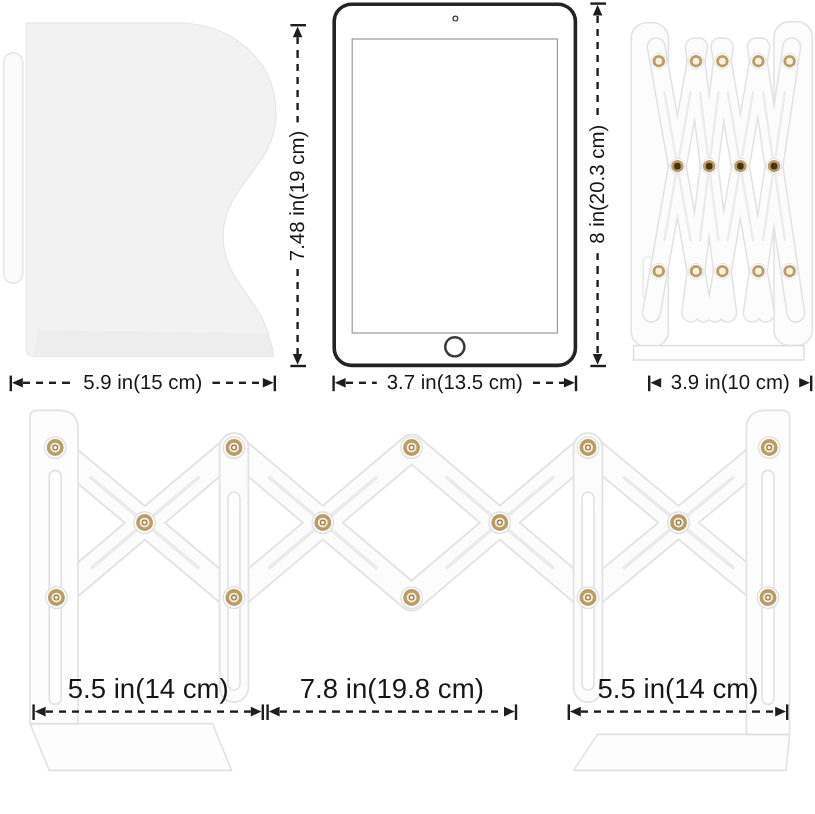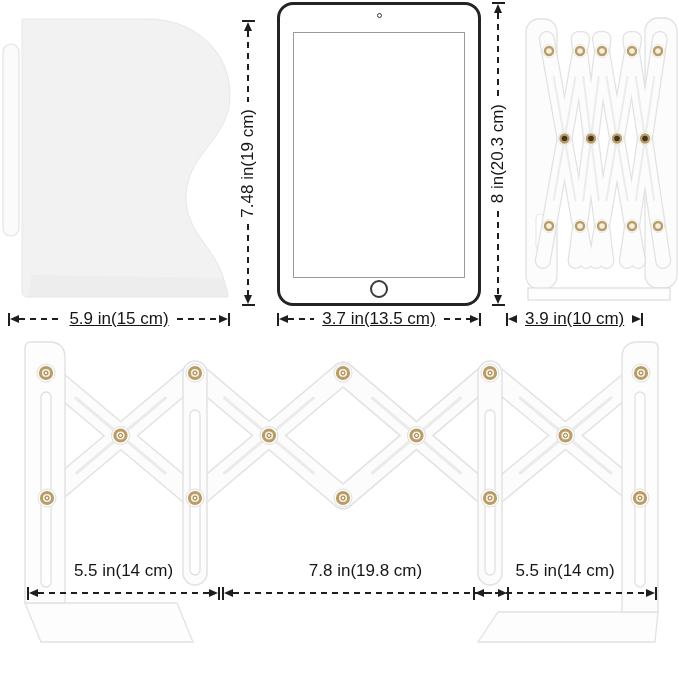--- a/index.html
+++ b/index.html
@@ -2,34 +2,34 @@
 <html><head>
 <meta charset="utf-8">
 <style>
   html,body{margin:0;padding:0;background:#fff;}
   .canvas{
     position:relative;width:679px;height:678px;background:#ffffff;overflow:hidden;
     font-family:"Liberation Sans",sans-serif;color:#161616;
   }
   .abs{position:absolute;}
   
-  .hdim{position:absolute;display:flex;align-items:center;height:18px;text-decoration:underline;}
+  .hdim{position:absolute;display:flex;align-items:center;height:18px;}
   .vdim{position:absolute;display:flex;flex-direction:column;align-items:center;width:20px;}
   .grow{flex:1 1 auto;}
   .dash-h{height:2px;background-image:repeating-linear-gradient(to right,#1e1e1e 0,#1e1e1e 6px,transparent 6px,transparent 11px);}
   .dash-v{width:2px;background-image:repeating-linear-gradient(to bottom,#1e1e1e 0,#1e1e1e 6px,transparent 6px,transparent 11px);}
   .tick-v{width:2px;height:13px;background:#1e1e1e;flex:0 0 auto;}
   .tick-h{height:2px;width:13px;background:#1e1e1e;flex:0 0 auto;}
   .arr{width:0;height:0;flex:0 0 auto;}
   .arr-l{border-top:4.5px solid transparent;border-bottom:4.5px solid transparent;border-right:9px solid #1e1e1e;}
   .arr-r{border-top:4.5px solid transparent;border-bottom:4.5px solid transparent;border-left:9px solid #1e1e1e;}
   .arr-u{border-left:4.5px solid transparent;border-right:4.5px solid transparent;border-bottom:9px solid #1e1e1e;}
   .arr-d{border-left:4.5px solid transparent;border-right:4.5px solid transparent;border-top:9px solid #1e1e1e;}
   .dim-label{padding:0 8px;font-size:17px;white-space:nowrap;line-height:18px;}
-  .dim-label-above{position:absolute;left:50%;top:-23px;transform:translateX(-50%);font-size:17px;white-space:nowrap;}
+  .dim-label-above{position:absolute;left:50%;top:-23px;transform:translateX(-50%);font-size:23px;white-space:nowrap;}
   .vlabel{writing-mode:vertical-rl;transform:rotate(180deg);font-size:17px;white-space:nowrap;padding:7px 0;}
   
   .tablet{
     position:absolute;left:277px;top:2px;width:204px;height:304px;box-sizing:border-box;
     border:3px solid #242424;border-radius:16px;background:#fff;
   }
   .tablet-screen{
     position:absolute;left:13px;right:13px;top:27px;bottom:25px;
     border:1.5px solid #9a9a9a;background:#fff;
   }
@@ -226,21 +226,21 @@
   <div class="hdim" style="left:277px;top:310px;width:204px">
     <span class="tick-v"></span>
     <span class="arr arr-l"></span>
     <span class="dash-h grow"></span>
     <span class="dim-label">3.7 in(13.5 cm)</span>
     <span class="dash-h grow"></span>
     <span class="arr arr-r"></span>
     <span class="tick-v"></span>
   </div>
 
-  <div class="hdim" style="left:506px;top:310px;width:120px">
+  <div class="hdim" style="left:540px;top:310px;width:120px">
     <span class="tick-v"></span>
     <span class="arr arr-l"></span>
     <span class="dash-h grow"></span>
     <span class="dim-label">3.9 in(10 cm)</span>
     <span class="dash-h grow"></span>
     <span class="arr arr-r"></span>
     <span class="tick-v"></span>
   </div>
 
   <div class="vdim" style="left:238px;top:20px;height:286px">
@@ -265,21 +265,21 @@
 
   <div class="hdim" style="left:27px;top:584px;width:193px">
     <span class="dim-label-above">5.5 in(14 cm)</span>
     <span class="tick-v"></span>
     <span class="arr arr-l"></span>
     <span class="dash-h grow"></span>
     <span class="arr arr-r"></span>
     <span class="tick-v"></span>
   </div>
 
-  <div class="hdim" style="left:222px;top:584px;width:287px">
+  <div class="hdim" style="left:222px;top:584px;width:209px">
     <span class="dim-label-above">7.8 in(19.8 cm)</span>
     <span class="tick-v"></span>
     <span class="arr arr-l"></span>
     <span class="dash-h grow"></span>
     <span class="arr arr-r"></span>
     <span class="tick-v"></span>
   </div>
 
   <div class="hdim" style="left:473px;top:584px;width:184px">
     <span class="dim-label-above">5.5 in(14 cm)</span>

